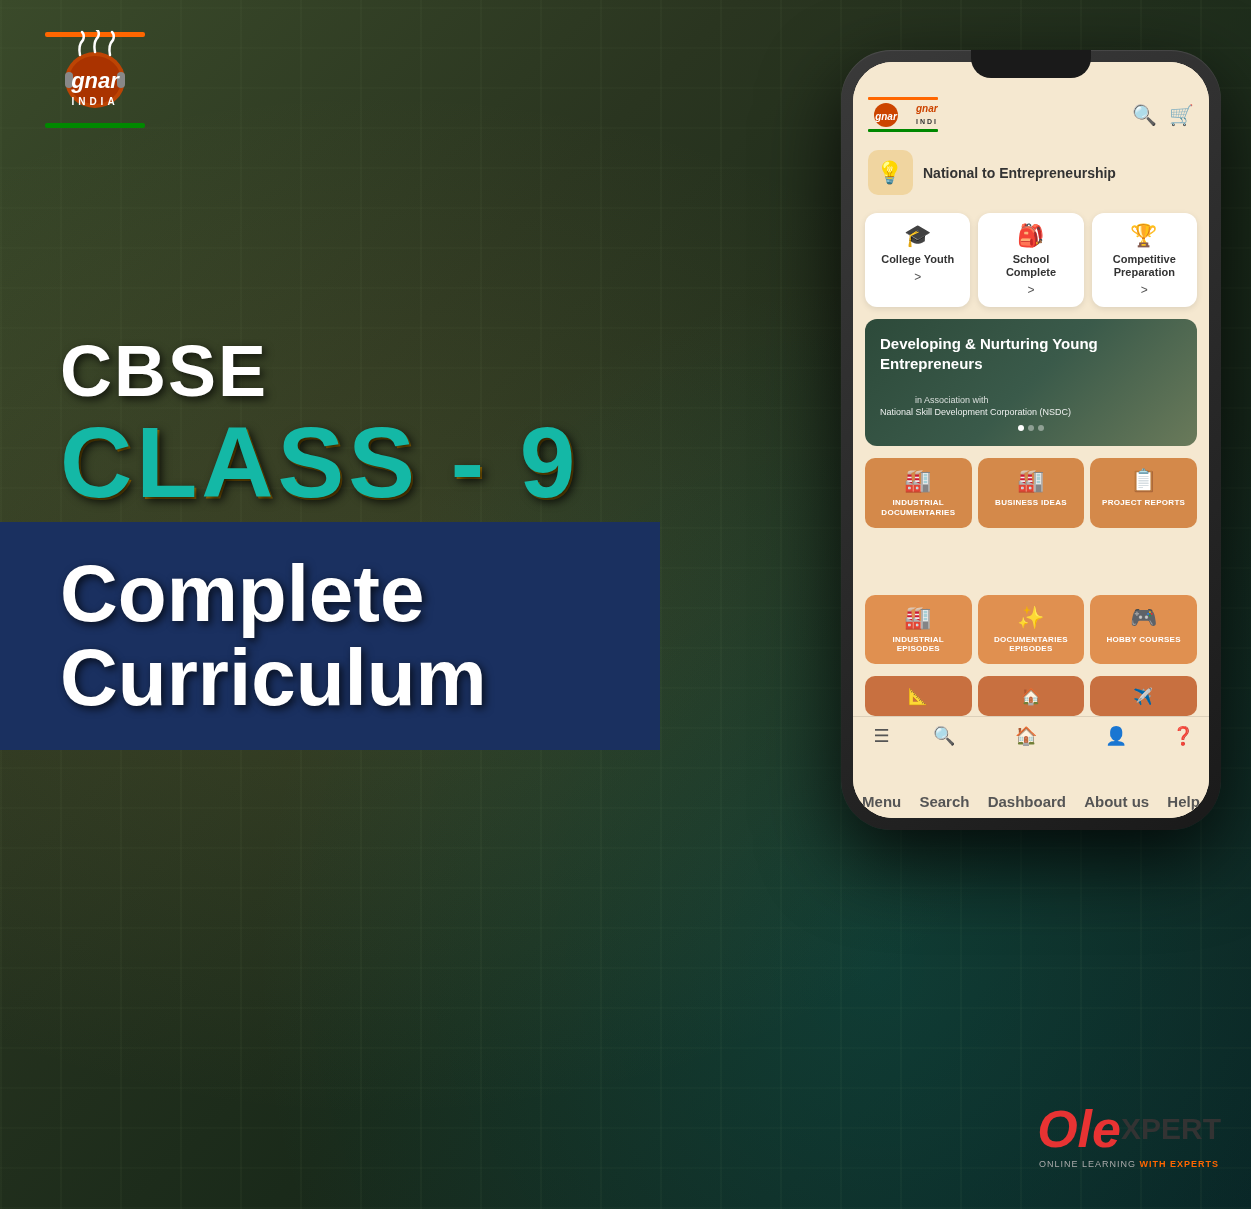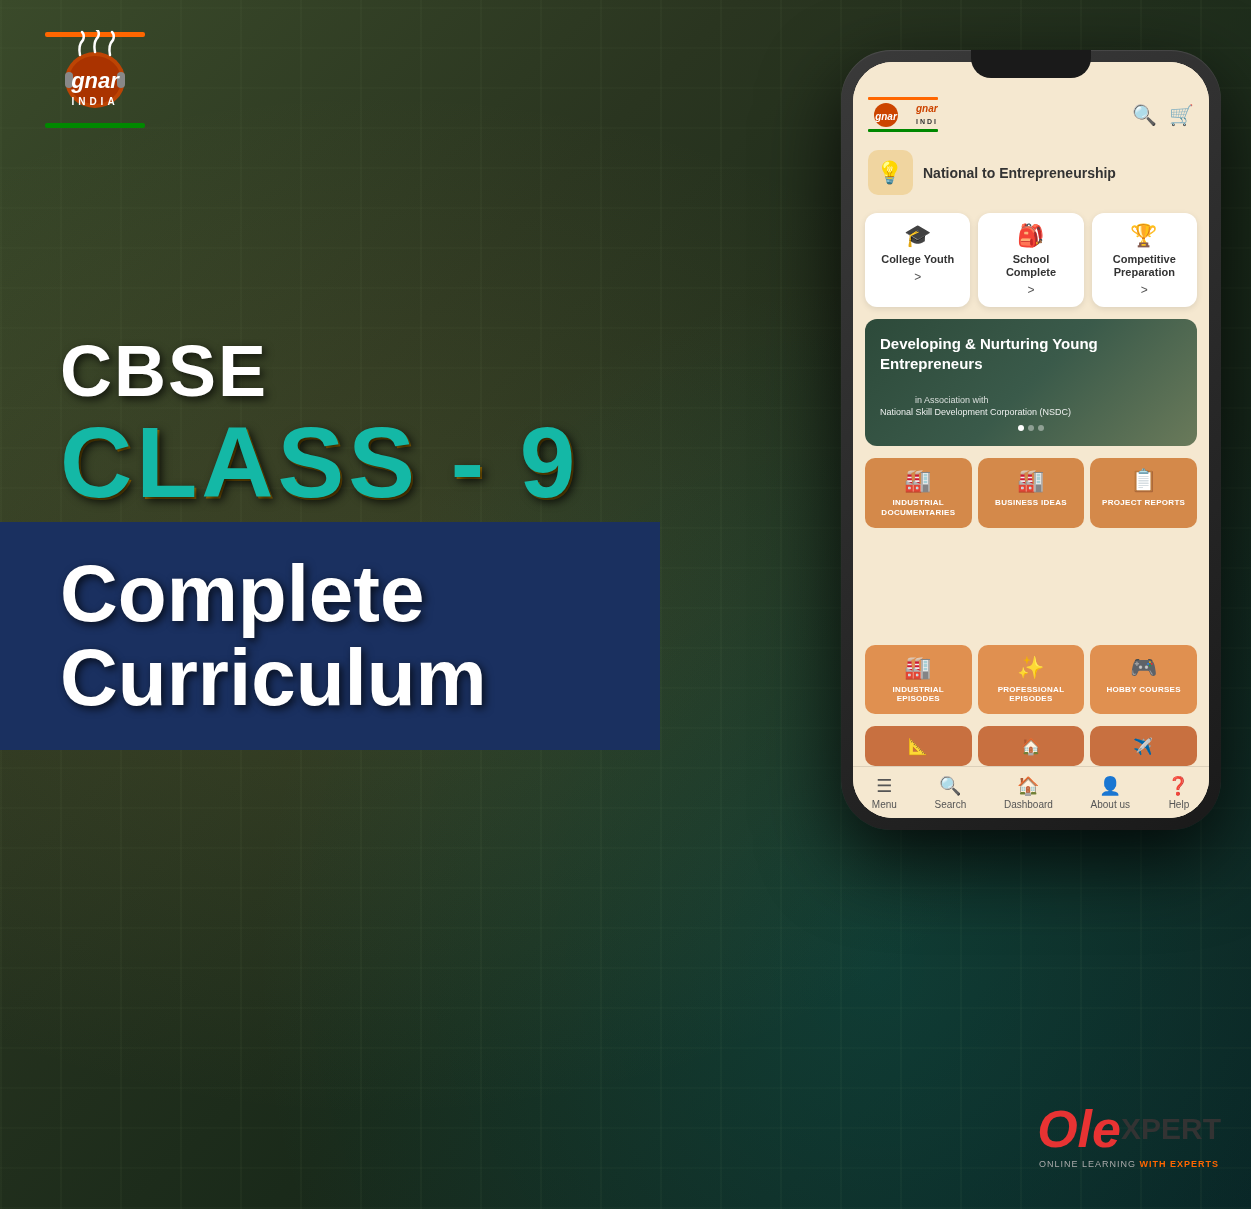--- a/index.html
+++ b/index.html
@@ -354,21 +354,21 @@
     }
 
     .nav-item {
       display: flex;
       flex-direction: column;
       align-items: center;
       gap: 2px;
     }
 
     .nav-icon { font-size: 18px; color: #555; }
-    .nav-label { font-size: 10px; color: #555; font-weight: 400; }
+    .nav-label { font-size: 15px; color: #555; font-weight: 700; margin-top: 44px; }
 
     
     .olexpert-logo {
       position: absolute;
       bottom: 40px;
       right: 30px;
       text-align: center;
     }
 
     
@@ -497,21 +497,21 @@
         </div>
 
         <div style="padding: 0 12px 6px;">
           <div class="grid-3">
             <div class="grid-item bot-row">
               <span class="grid-icon">🏭</span>
               <span class="grid-label">INDUSTRIAL EPISODES</span>
             </div>
             <div class="grid-item bot-row">
               <span class="grid-icon">✨</span>
-              <span class="grid-label">PROFESSIONAL EPISODES</span>
+              <span class="grid-label">DOCUMENTARIES EPISODES</span>
             </div>
             <div class="grid-item bot-row">
               <span class="grid-icon">🎮</span>
               <span class="grid-label">HOBBY COURSES</span>
             </div>
           </div>
         </div>
 
         <div class="partial-row">
           <div class="partial-item">

